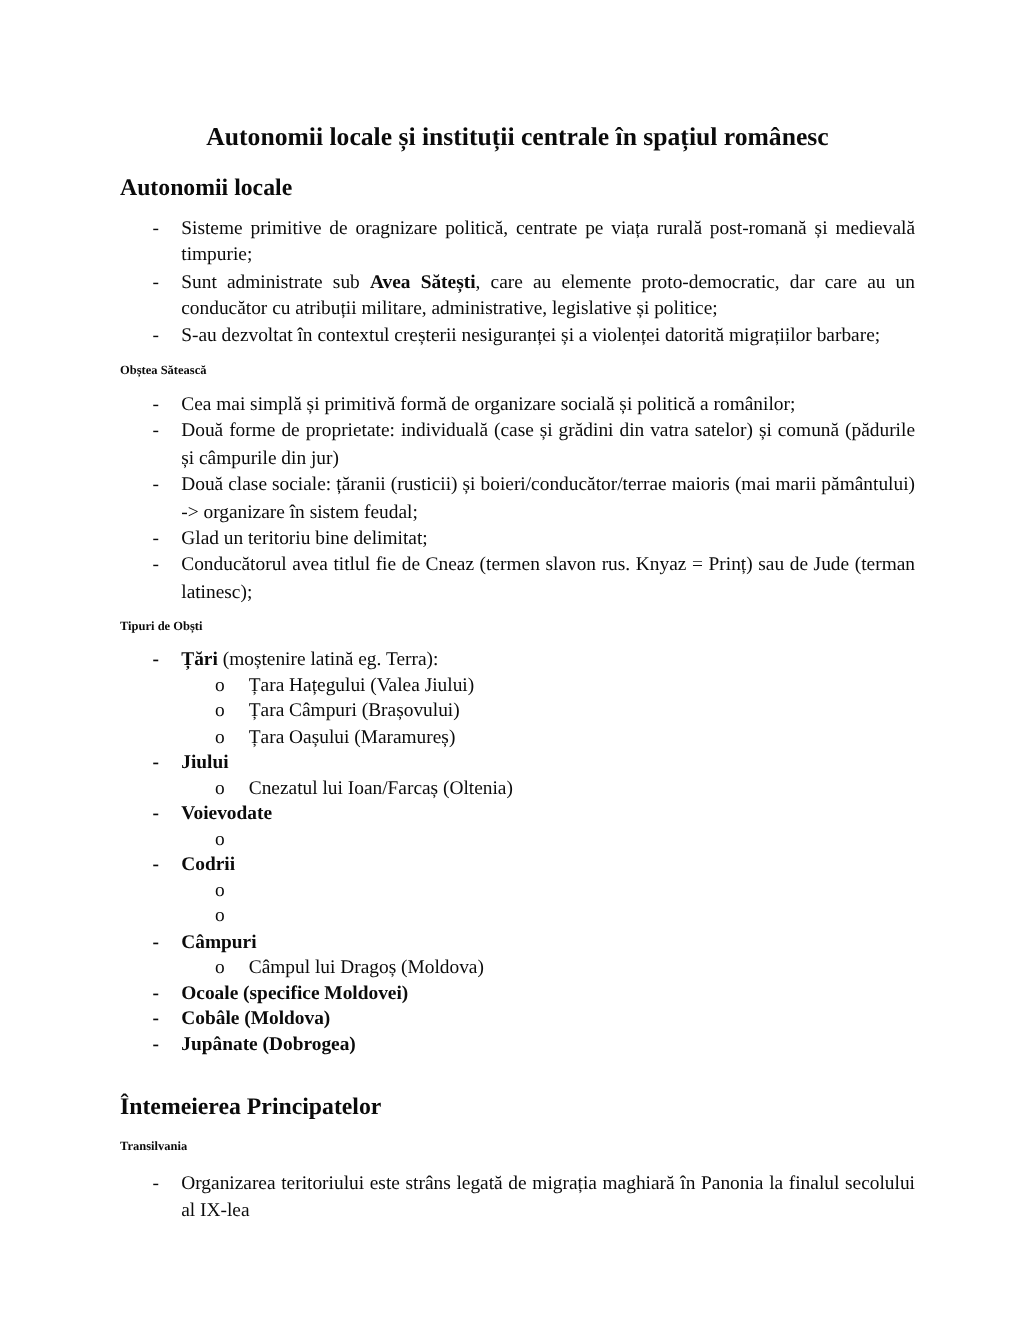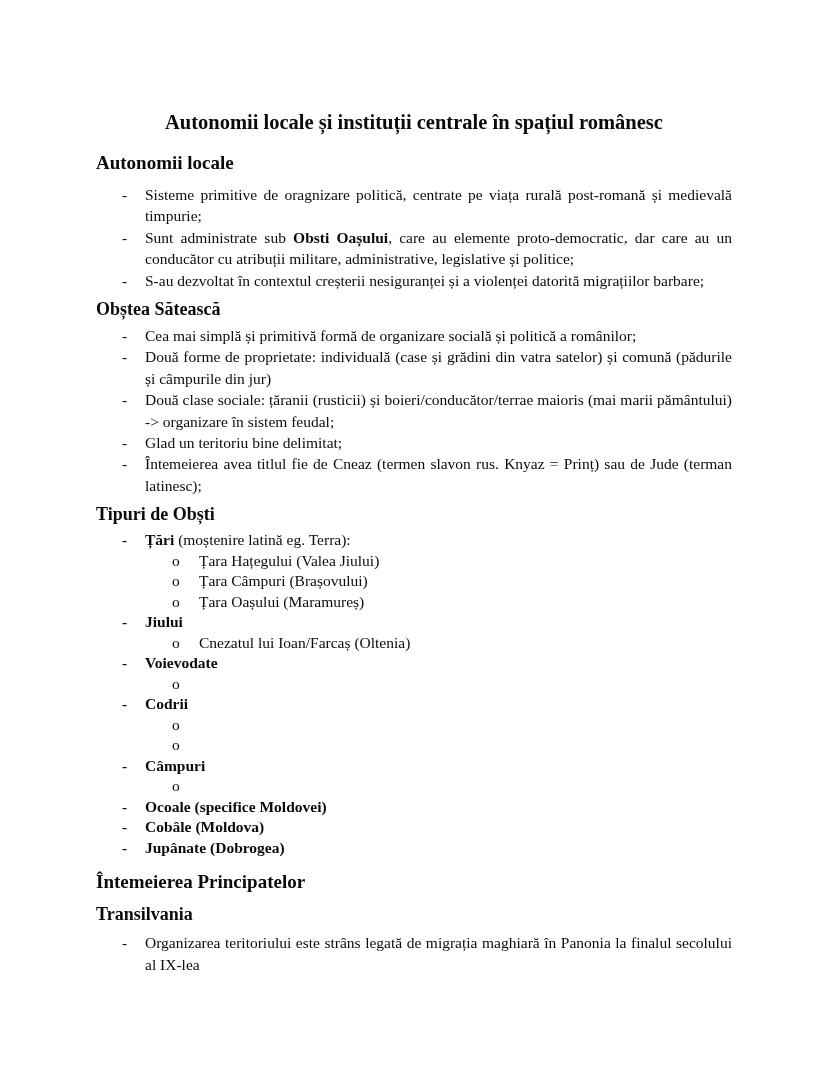--- a/index.html
+++ b/index.html
@@ -14,31 +14,31 @@
     font-family: "Liberation Serif", "DejaVu Serif", serif;
     font-size: 15.5px;
     line-height: 21.4px;
     overflow: hidden;
   }
   .title {
     font-size: 20.5px;
     line-height: 26px;
     font-weight: bold;
     text-align: center;
-    margin: 12px;
+    margin: 0;
   }
   .h2 {
     font-size: 19px;
     line-height: 24px;
     font-weight: bold;
     margin: 16px 0 9px 0;
   }
-  .h2.second { margin-top: 12px; }
+  .h2.second { margin-top: 28px; }
   .h3 {
-    font-size: 18px;
+    font-size: 10px;
     line-height: 22px;
     font-weight: bold;
     margin: 7px 0 5px 0;
   }
   .h3.t2 { margin-top: 8px; margin-bottom: 7px; }
   .list { margin: 0; }
   .lh-b .li, .lh-b .li2 { line-height: 20.5px; }
   .li { display: flex; align-items: flex-start; }
   .li .m1 {
     flex: 0 0 23px;
@@ -66,21 +66,21 @@
 
   <div class="h2">Autonomii locale</div>
 
   <div class="list lh-a">
     <div class="li">
       <span class="m1">-</span>
       <div class="t">Sisteme primitive de oragnizare politică, centrate pe viața rurală post-romană și medievală timpurie;</div>
     </div>
     <div class="li">
       <span class="m1">-</span>
-      <div class="t"><span>Sunt administrate sub </span><b>Obsti Oașului</b><span>, care au elemente proto-democratic, dar care au un conducător cu atribuții militare, administrative, legislative și politice;</span></div>
+      <div class="t"><span>Sunt administrate sub </span><b>Avea Sătești</b><span>, care au elemente proto-democratic, dar care au un conducător cu atribuții militare, administrative, legislative și politice;</span></div>
     </div>
     <div class="li">
       <span class="m1">-</span>
       <div class="t">S-au dezvoltat în contextul creșterii nesiguranței și a violenței datorită migrațiilor barbare;</div>
     </div>
   </div>
 
   <div class="h3">Obștea Sătească</div>
 
   <div class="list lh-a">
@@ -95,21 +95,21 @@
     <div class="li">
       <span class="m1">-</span>
       <div class="t">Două clase sociale: țăranii (rusticii) și boieri/conducător/terrae maioris (mai marii pământului) -&gt; organizare în sistem feudal;</div>
     </div>
     <div class="li">
       <span class="m1">-</span>
       <div class="t">Glad un teritoriu bine delimitat;</div>
     </div>
     <div class="li">
       <span class="m1">-</span>
-      <div class="t">Întemeierea avea titlul fie de Cneaz (termen slavon rus. Knyaz = Prinț) sau de Jude (terman latinesc);</div>
+      <div class="t">Conducătorul avea titlul fie de Cneaz (termen slavon rus. Knyaz = Prinț) sau de Jude (terman latinesc);</div>
     </div>
   </div>
 
   <div class="h3">Tipuri de Obști</div>
 
   <div class="list lh-b">
 
     <div class="li bold-item">
       <span class="m1">-</span>
       <div class="t"><b>Țări</b><span class="normal"> (moștenire latină eg. Terra):</span></div>
@@ -154,20 +154,21 @@
     <div class="li2">
       <span class="m2">o</span>
     </div>
 
     <div class="li bold-item">
       <span class="m1">-</span>
       <div class="t">Câmpuri</div>
     </div>
     <div class="li2">
       <span class="m2">o</span>
+      <div class="t">Câmpul lui Dragoș (Moldova)</div>
     </div>
 
     <div class="li bold-item">
       <span class="m1">-</span>
       <div class="t">Ocoale (specifice Moldovei)</div>
     </div>
     <div class="li bold-item">
       <span class="m1">-</span>
       <div class="t">Cobâle (Moldova)</div>
     </div>

